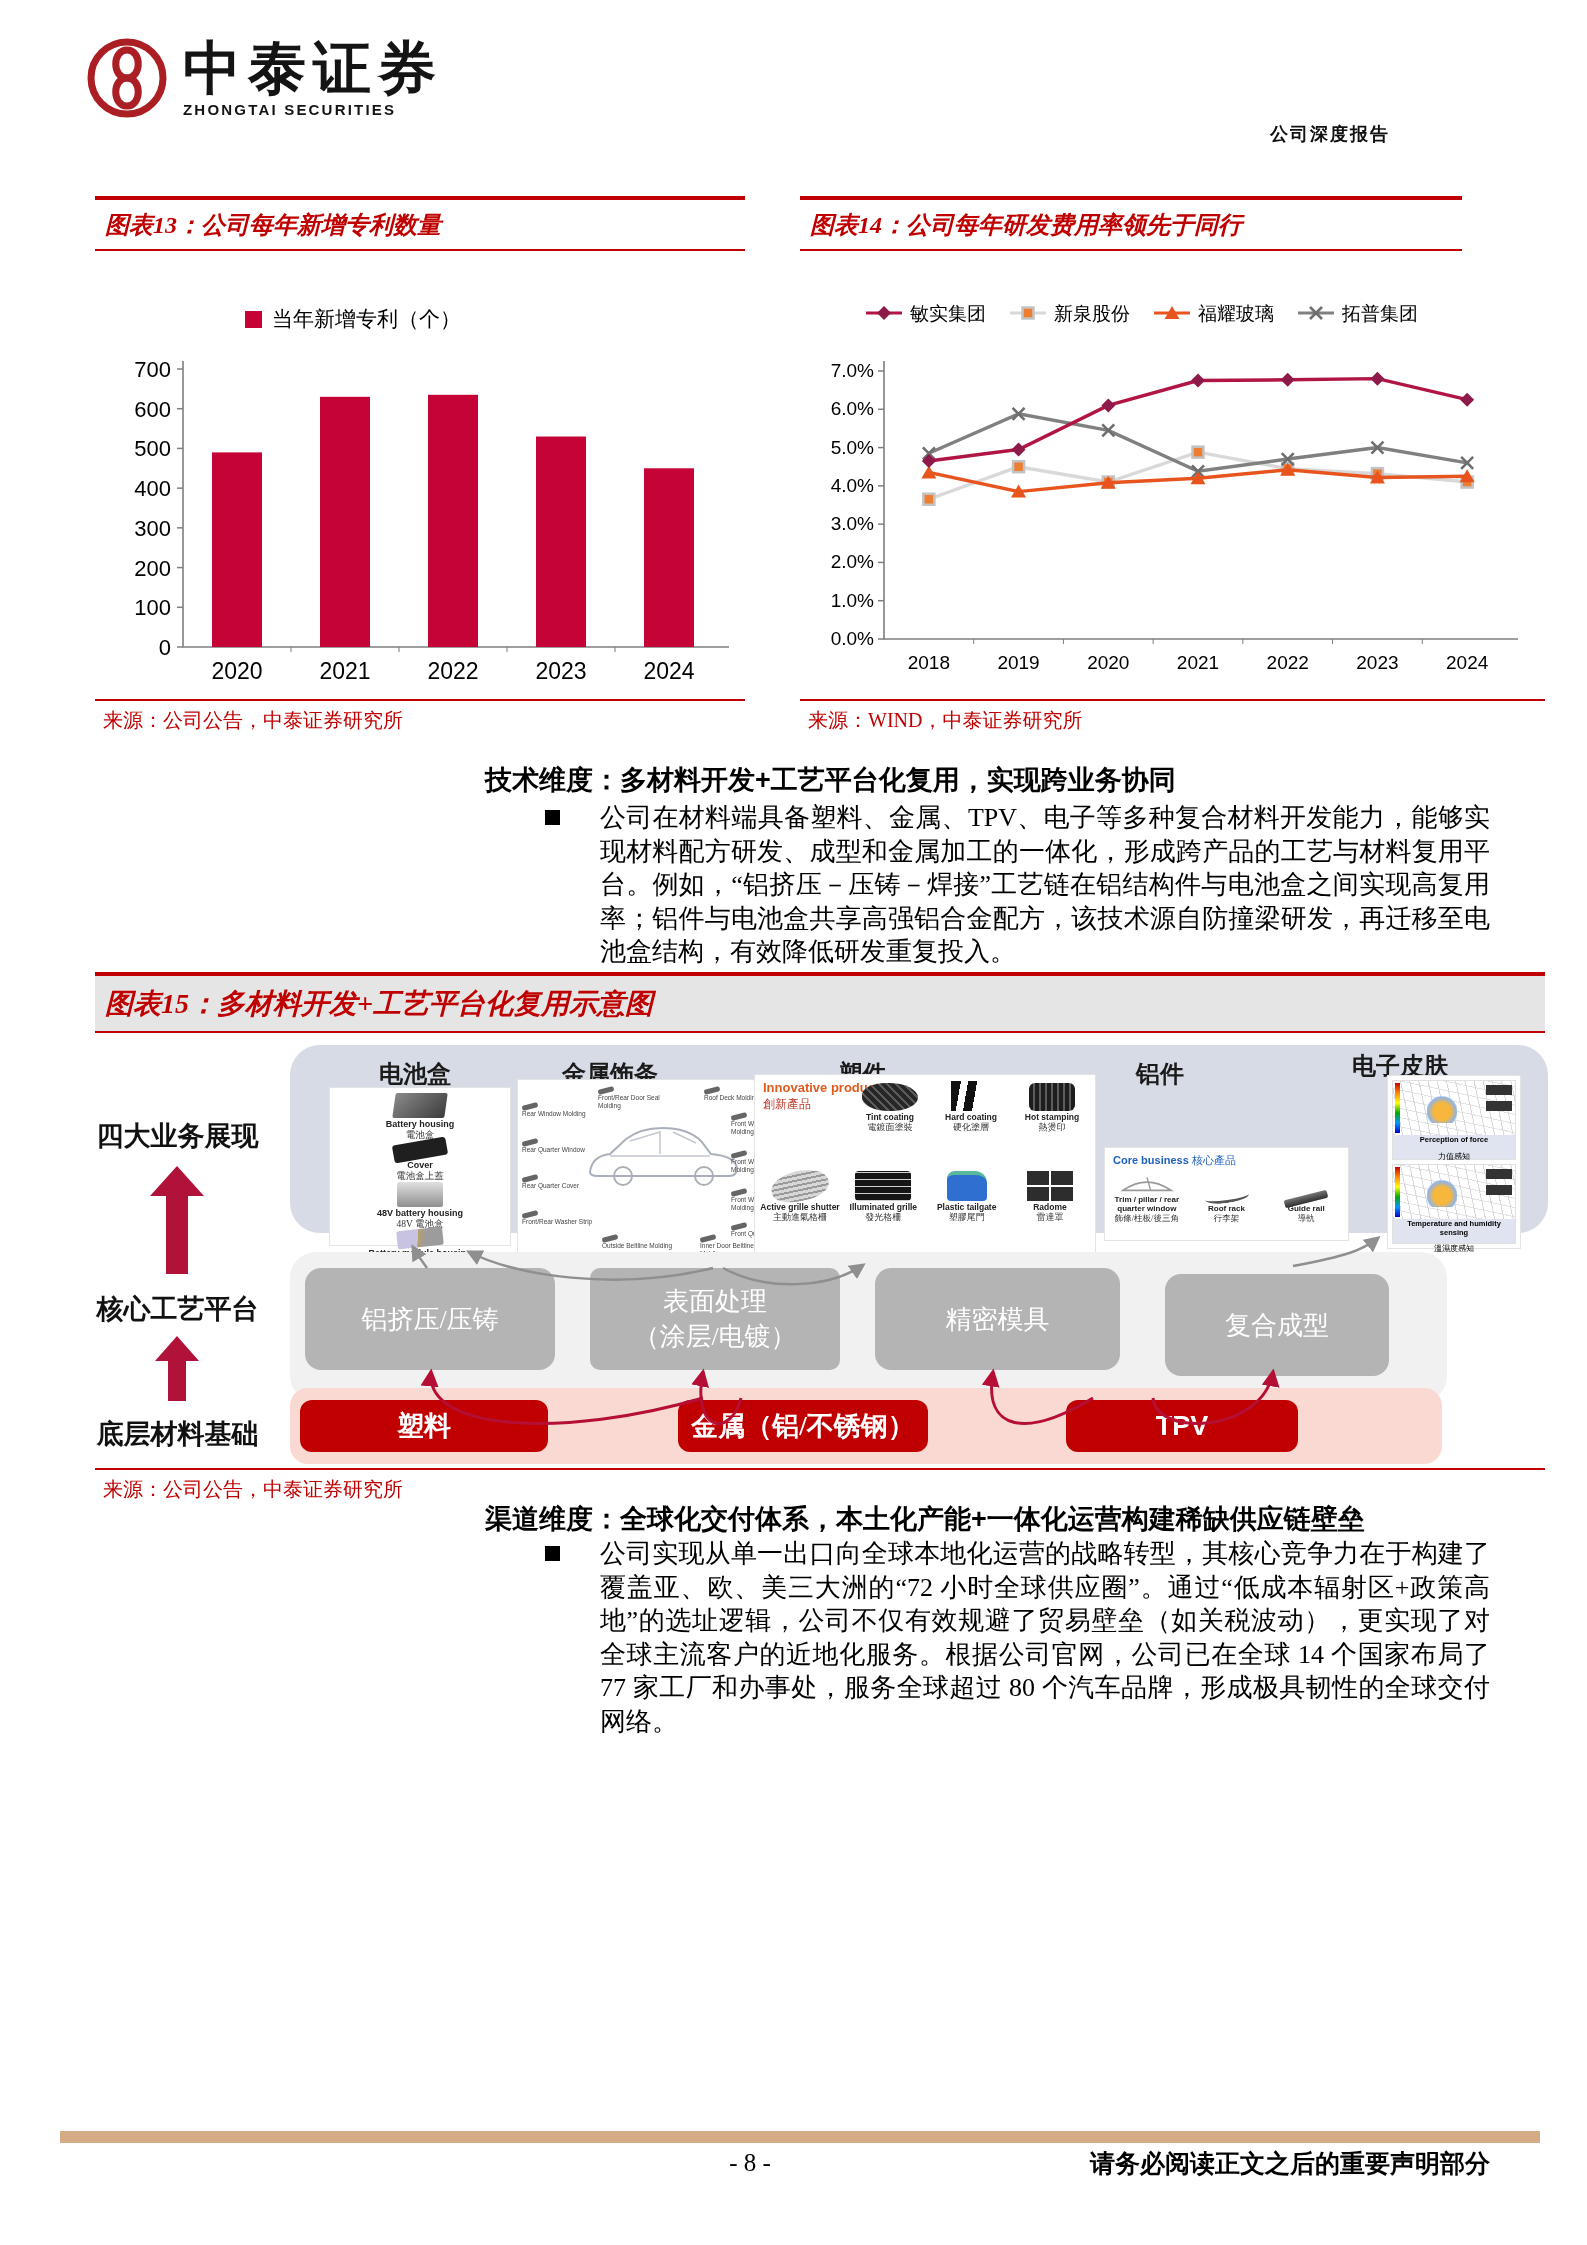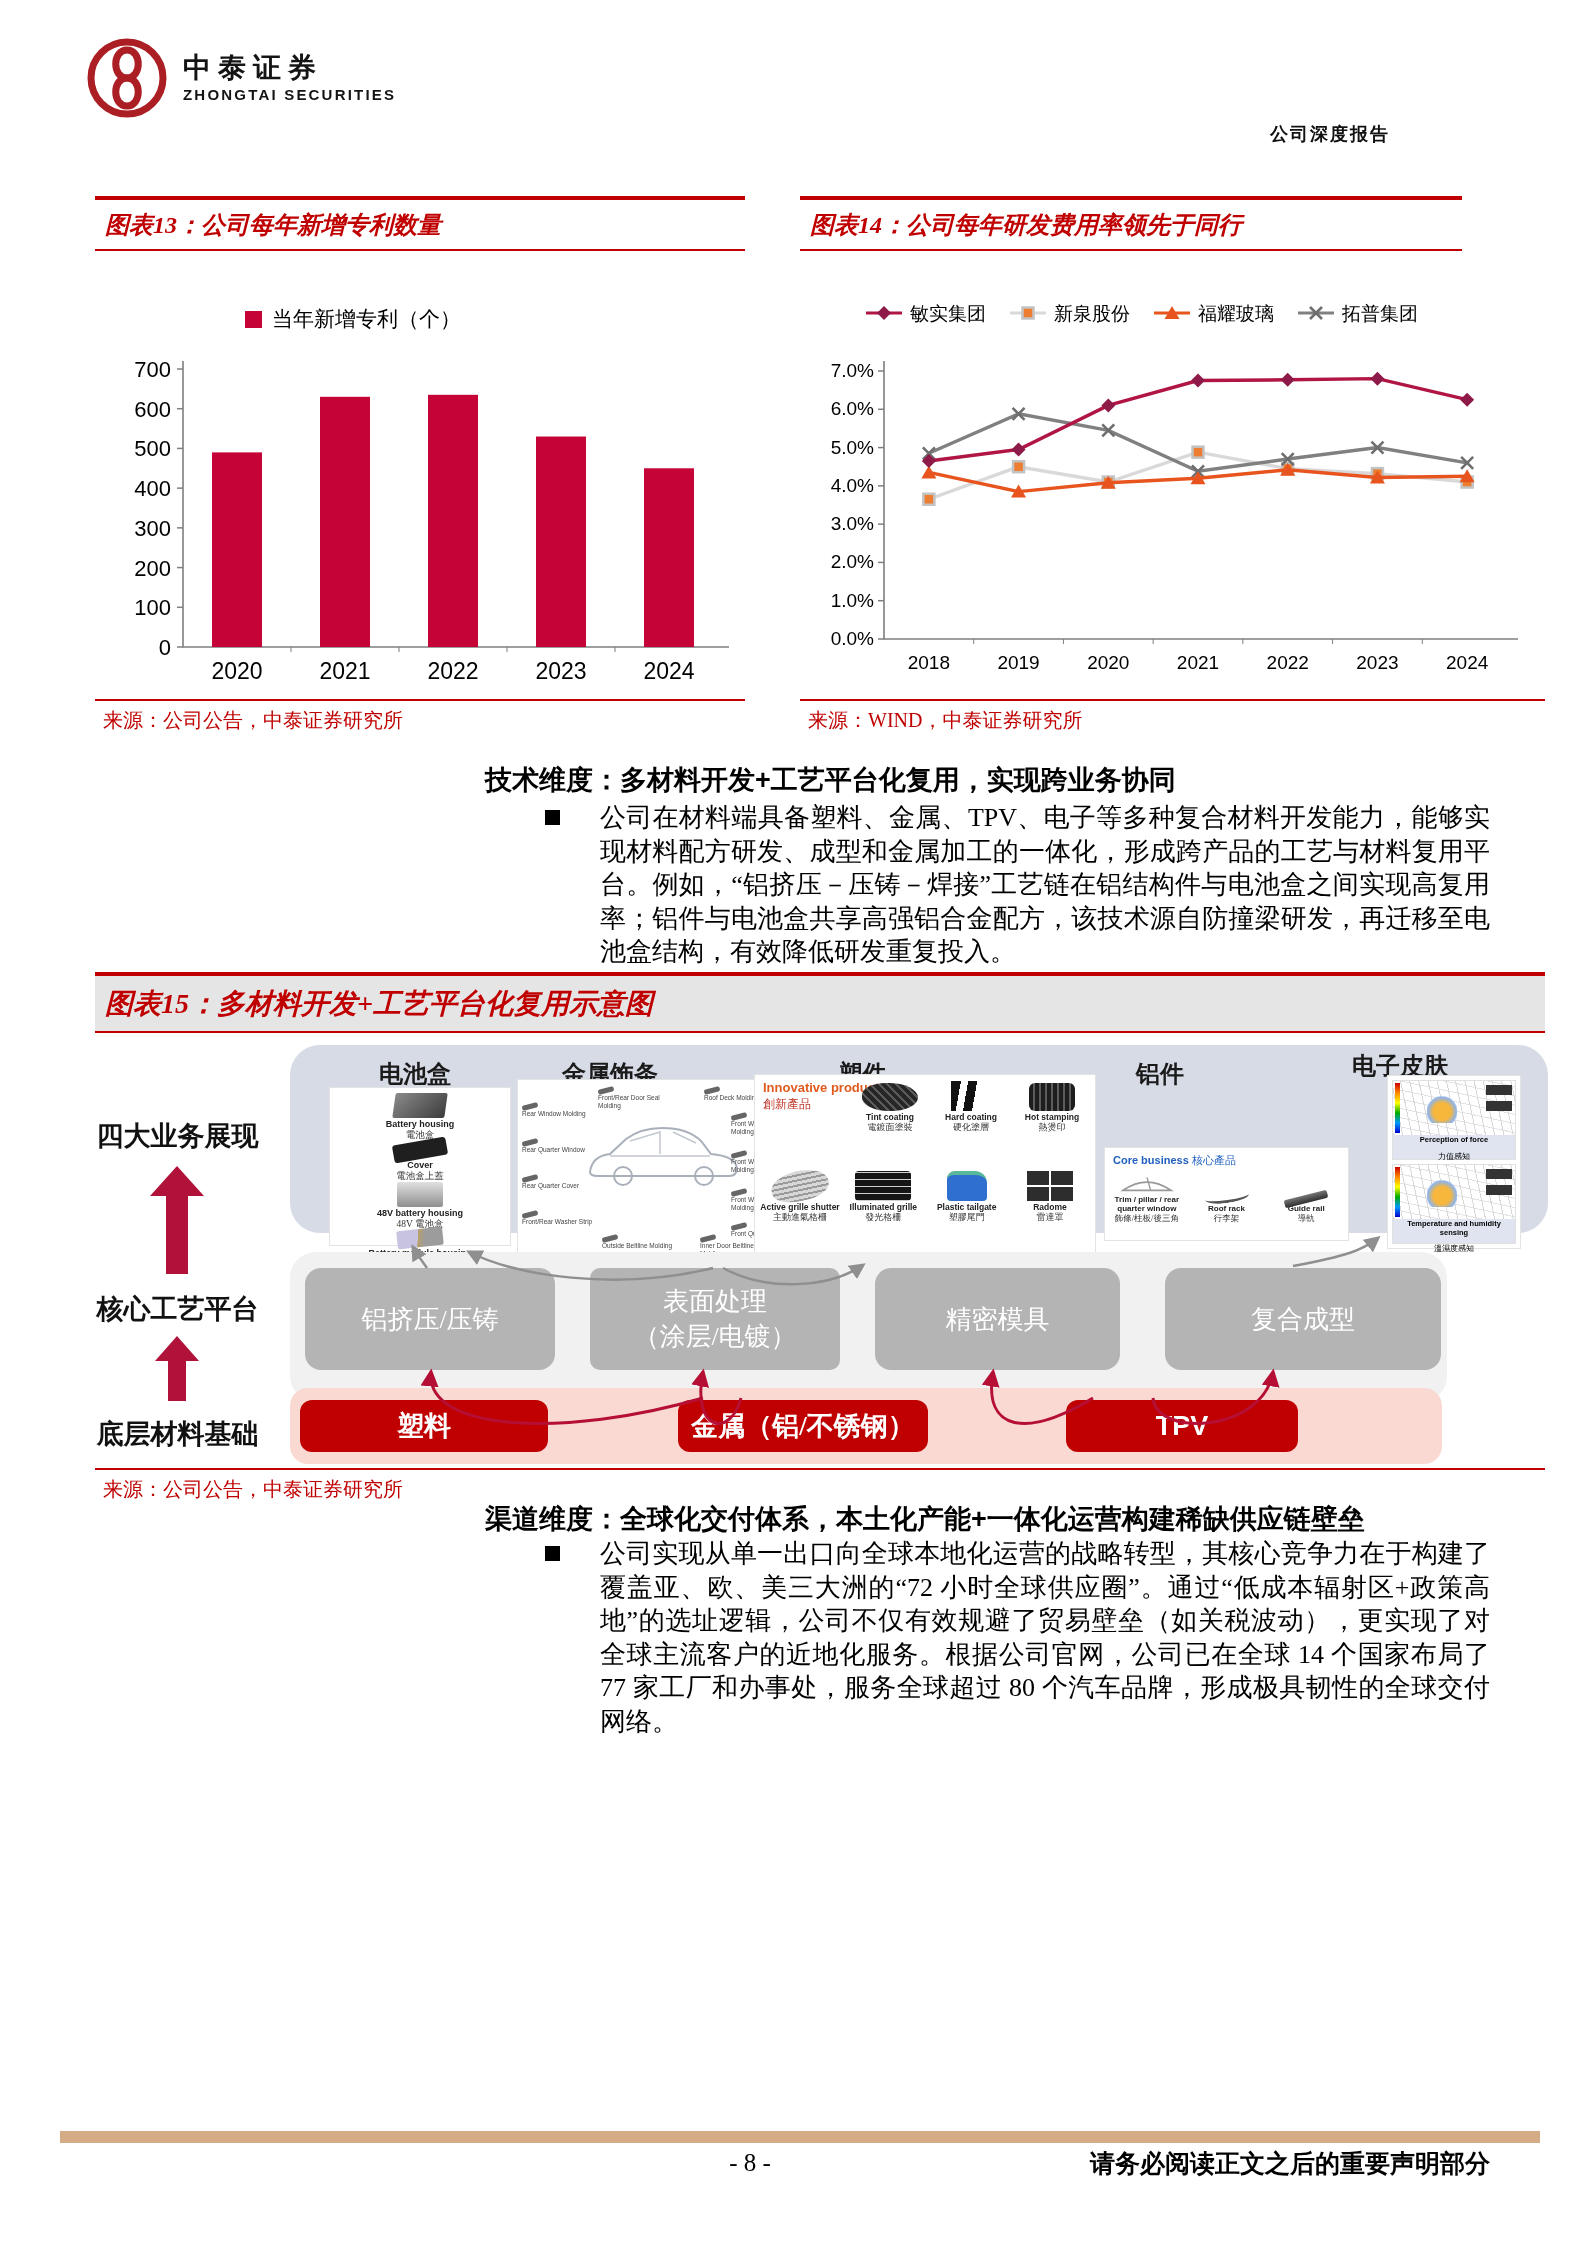--- a/index.html
+++ b/index.html
@@ -4,21 +4,21 @@
 <style>
   * { margin:0; padding:0; box-sizing:border-box; }
   body { background:#888; }
   .page { position:relative; width:1587px; height:2245px; background:#fff; margin:0 auto;
           font-family:"Liberation Serif","DejaVu Serif",serif; color:#000; overflow:hidden; }
 
   
   .logo { position:absolute; left:85px; top:36px; display:flex; align-items:center; }
   .logo-txt { margin-left:14px; }
   .brand-cn { font-family:"Liberation Sans","DejaVu Sans",sans-serif; font-weight:bold;
-              font-size:28px; letter-spacing:7px; color:#141414; line-height:1.05; }
+              font-size:58px; letter-spacing:7px; color:#141414; line-height:1.05; }
   .brand-en { font-family:"Liberation Sans","DejaVu Sans",sans-serif; font-weight:bold;
               font-size:15px; letter-spacing:2.2px; color:#141414; margin-top:3px; }
   .report-type { position:absolute; left:1270px; top:122px; width:200px; font-size:18px;
                  font-weight:bold; letter-spacing:2px; color:#111; }
 
   
   .fig { position:absolute; }
   .fig13 { left:95px; top:196px; width:650px; }
   .fig14 { left:800px; top:196px; width:745px; }
   .fig-title { border-top:4px solid #c00000; border-bottom:2px solid #c00000;
@@ -138,21 +138,21 @@
   .esk-cap { position:absolute; left:0; right:0; bottom:0; height:24px; background:#dfe4f0;
              text-align:center; line-height:1.15; padding-top:1px; }
   .esk-cap .en { font-family:"Liberation Sans",sans-serif; font-weight:bold; font-size:7.5px; display:block; }
   .esk-cap .cn { font-size:8px; }
 
   
   .proc-box { position:absolute; background:#b4b4b4; border-radius:16px; color:#fff;
               font-size:26px; text-align:center; white-space:pre-line;
               display:flex; align-items:center; justify-content:center; height:102px; top:1268px; }
   .pb1 { left:305px; width:250px; } .pb2 { left:590px; width:250px;border-radius:10px; }
-  .pb3 { left:875px; width:245px; } .pb4 { left:1165px; width:276px; }
+  .pb3 { left:875px; width:245px; } .pb4 { left:1165px; width:224px;margin-top:6px; }
   .mat-box { position:absolute; top:1400px; height:52px; background:#c00000; border-radius:12px;
              color:#fff; font-weight:bold; font-size:27px; display:flex; align-items:center; justify-content:center; }
   .mb1 { left:300px; width:248px; } .mb2 { left:678px; width:250px; }
   .mb3 { left:1066px; width:232px; font-family:"Liberation Sans",sans-serif; }
 
   .arrows-overlay { position:absolute; left:95px; top:1040px; pointer-events:none; }
 
   
   .footer-bar { position:absolute; left:60px; top:2131px; width:1480px; height:12px; background:#d5ab85; }
   .page-num { position:absolute; left:690px; top:2149px; width:120px; text-align:center; font-size:25px; }

